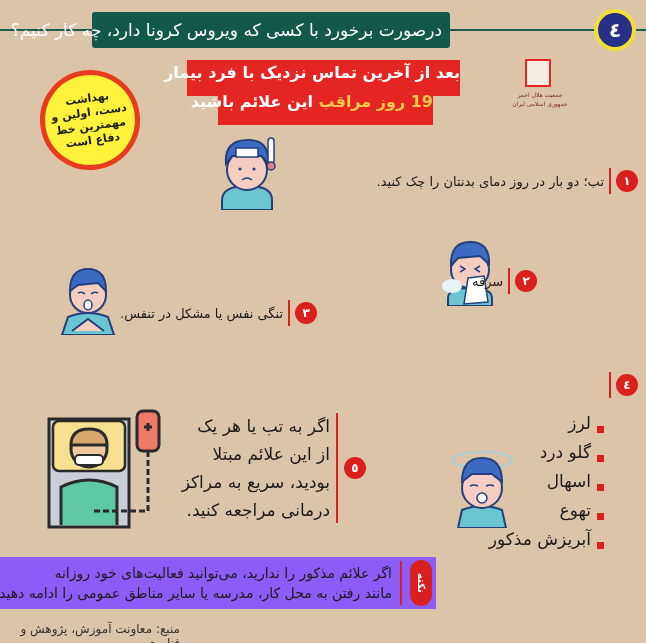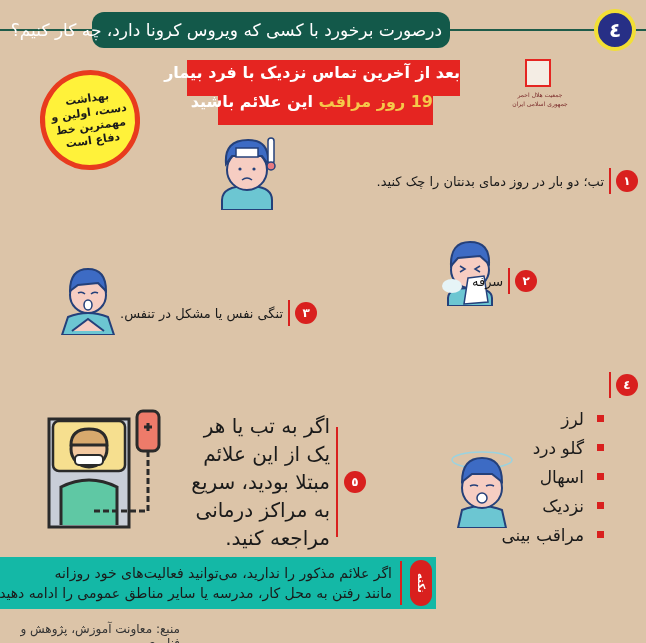--- a/index.html
+++ b/index.html
@@ -10,21 +10,21 @@
     position: relative;
     direction: rtl;
     color: #1a1a1a;
   }
   .abs { position: absolute; }
 
   
   .header-line { left: 0; top: 29px; width: 646px; height: 2px; background: #1e5b49; }
   .header-title {
     left: 92px; top: 12px; width: 358px; height: 36px;
-    background: #13594a; border-radius: 12px;
+    background: #13594a; border-radius: 3px;
     color: #fff; font-size: 17px; line-height: 36px;
     text-align: center; white-space: nowrap; padding: 0 8px;
   }
   .header-badge {
     left: 594px; top: 9px; width: 42px; height: 42px; border-radius: 50%;
     background: #272f86; border: 4px solid #f2df35;
     color: #fff; font-size: 20px; font-weight: bold;
     display: flex; align-items: center; justify-content: center;
   }
 
@@ -64,31 +64,31 @@
   .row1 { right: 8px; top: 168px; }
   .row2 { right: 460px - 0px; }
   .row2 { left: 472px; top: 268px; }
   .row3 { left: 120px; top: 300px; }
   .row4 { right: 8px; top: 372px; }
 
   .illus { position: absolute; }
 
   
   .sym-list { right: 42px; top: 404px; list-style: none; }
-  .sym-list li { display: flex; align-items: center; gap: 13px; height: 29px; font-size: 17px; justify-content: flex-start; }
+  .sym-list li { display: flex; align-items: flex-end; gap: 6px; height: 29px; font-size: 17px; justify-content: flex-start; }
   .bullet { width: 7px; height: 7px; background: #d9201e; display: inline-block; flex-shrink: 0; }
 
   
   .row5 { left: 180px; top: 412px; display: flex; align-items: center; gap: 6px; }
-  .row5-text { font-size: 20px; line-height: 28px; width: 150px; }
+  .row5-text { font-size: 17px; line-height: 28px; width: 150px; }
   .row5-bar { width: 2px; height: 110px; background: #d9201e; }
 
   
   .note-box {
-    left: 0; top: 557px; width: 436px; height: 52px; background: #14b8a6;
+    left: 0; top: 557px; width: 436px; height: 52px; background: #8b5cf6;
     display: flex; align-items: center; padding-right: 4px; gap: 8px;
   }
   .note-badge {
     width: 22px; height: 46px; border-radius: 11px; background: #d9201e;
     color: #fff; font-size: 10px; font-weight: bold; writing-mode: vertical-rl;
     display: flex; align-items: center; justify-content: center; flex-shrink: 0;
   }
   .note-bar { width: 2px; height: 44px; background: #d9201e; flex-shrink: 0; }
   .note-text { font-size: 14px; line-height: 20px; white-space: nowrap; }
 
@@ -176,25 +176,25 @@
   <li>
       <span class="bullet"></span>
       <span>گلو درد</span>
     </li>
   <li>
       <span class="bullet"></span>
       <span>اسهال</span>
     </li>
   <li>
       <span class="bullet"></span>
-      <span>نزدیک</span>
-    </li>
-  <li>
-      <span class="bullet"></span>
-      <span>مراقب بینی</span>
+      <span>تهوع</span>
+    </li>
+  <li>
+      <span class="bullet"></span>
+      <span>آبریزش مذکور</span>
     </li>
 </ul>
 
 <svg class="illus" style="left:448px;top:442px;" width="68" height="86" viewBox="0 0 68 86">
   <ellipse cx="34" cy="18" rx="30" ry="8" fill="none" stroke="#9ad3e0" stroke-width="1.5"></ellipse>
   <path d="M10 86 L14 68 Q34 60 54 68 L58 86 Z" fill="#6cc6d2" stroke="#24407a" stroke-width="2"></path>
   <ellipse cx="34" cy="46" rx="20" ry="20" fill="#f6cdc2" stroke="#24407a" stroke-width="2"></ellipse>
   <path d="M14 40 Q14 16 34 16 Q54 16 54 40 L44 32 L24 32 Z" fill="#3d6bc4" stroke="#24407a" stroke-width="2"></path>
   <path d="M22 44 Q26 42 30 44 M38 44 Q42 42 46 44" stroke="#24407a" stroke-width="1.5" fill="none"></path>
   <ellipse cx="34" cy="56" rx="5" ry="5" fill="#fff" stroke="#24407a" stroke-width="1.5"></ellipse>

